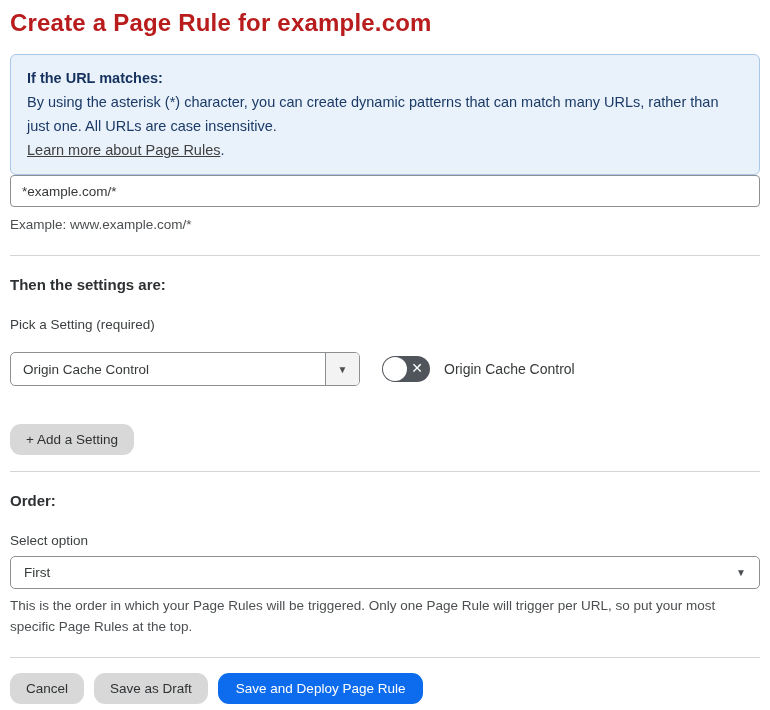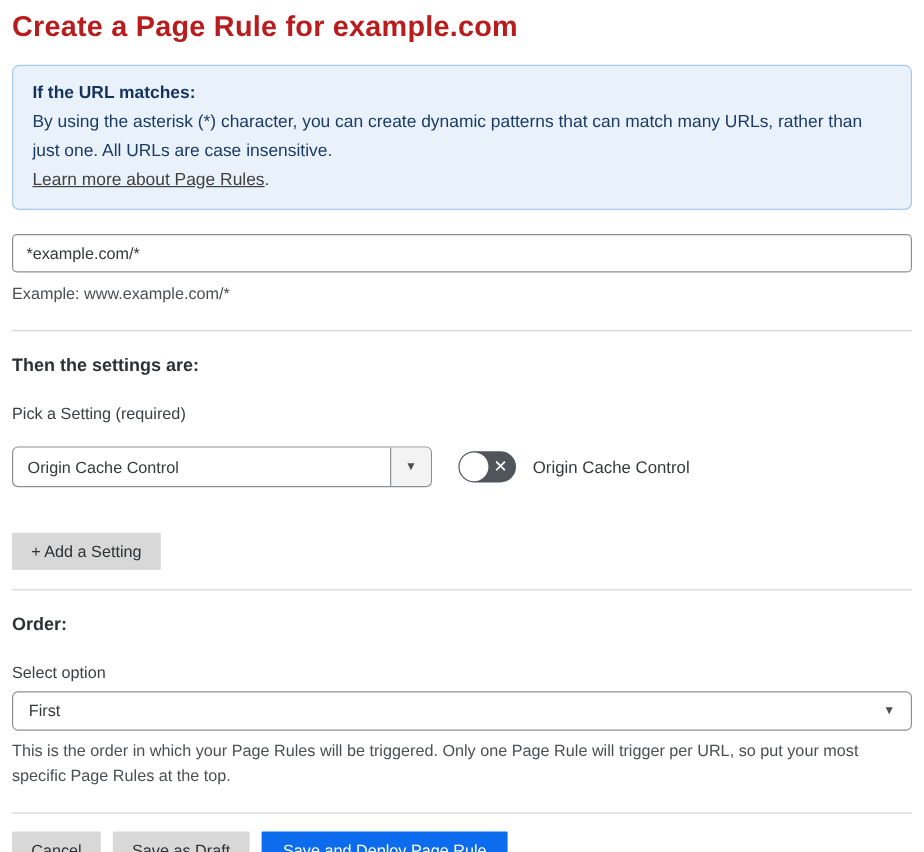--- a/index.html
+++ b/index.html
@@ -54,21 +54,21 @@
     font-size: 13.5px;
     color: #4c4f51;
     margin-top: 7px;
     line-height: 21px;
   }
 
   .text-input {
     display: block;
     width: 750px;
     height: 32px;
-    margin-top: 20px;
+    margin-top: 0;
     border: 1px solid #8d9092;
     border-radius: 4px;
     padding: 0 11px;
     font-size: 13.5px;
     font-family: "Liberation Sans", sans-serif;
     color: #36393a;
     background: #fff;
     outline: none;
   }
 
@@ -156,21 +156,21 @@
     color: #36393a;
   }
 
   
   .btn {
     display: inline-flex;
     align-items: center;
     justify-content: center;
     height: 31px;
     border: none;
-    border-radius: 1px;
+    border-radius: 11px;
     font-family: "Liberation Sans", sans-serif;
     font-size: 13.5px;
     cursor: pointer;
     padding: 0 16px;
   }
   .btn-gray {
     background: #d8d8d8;
     color: #2e3133;
   }
   .add-setting-btn {

